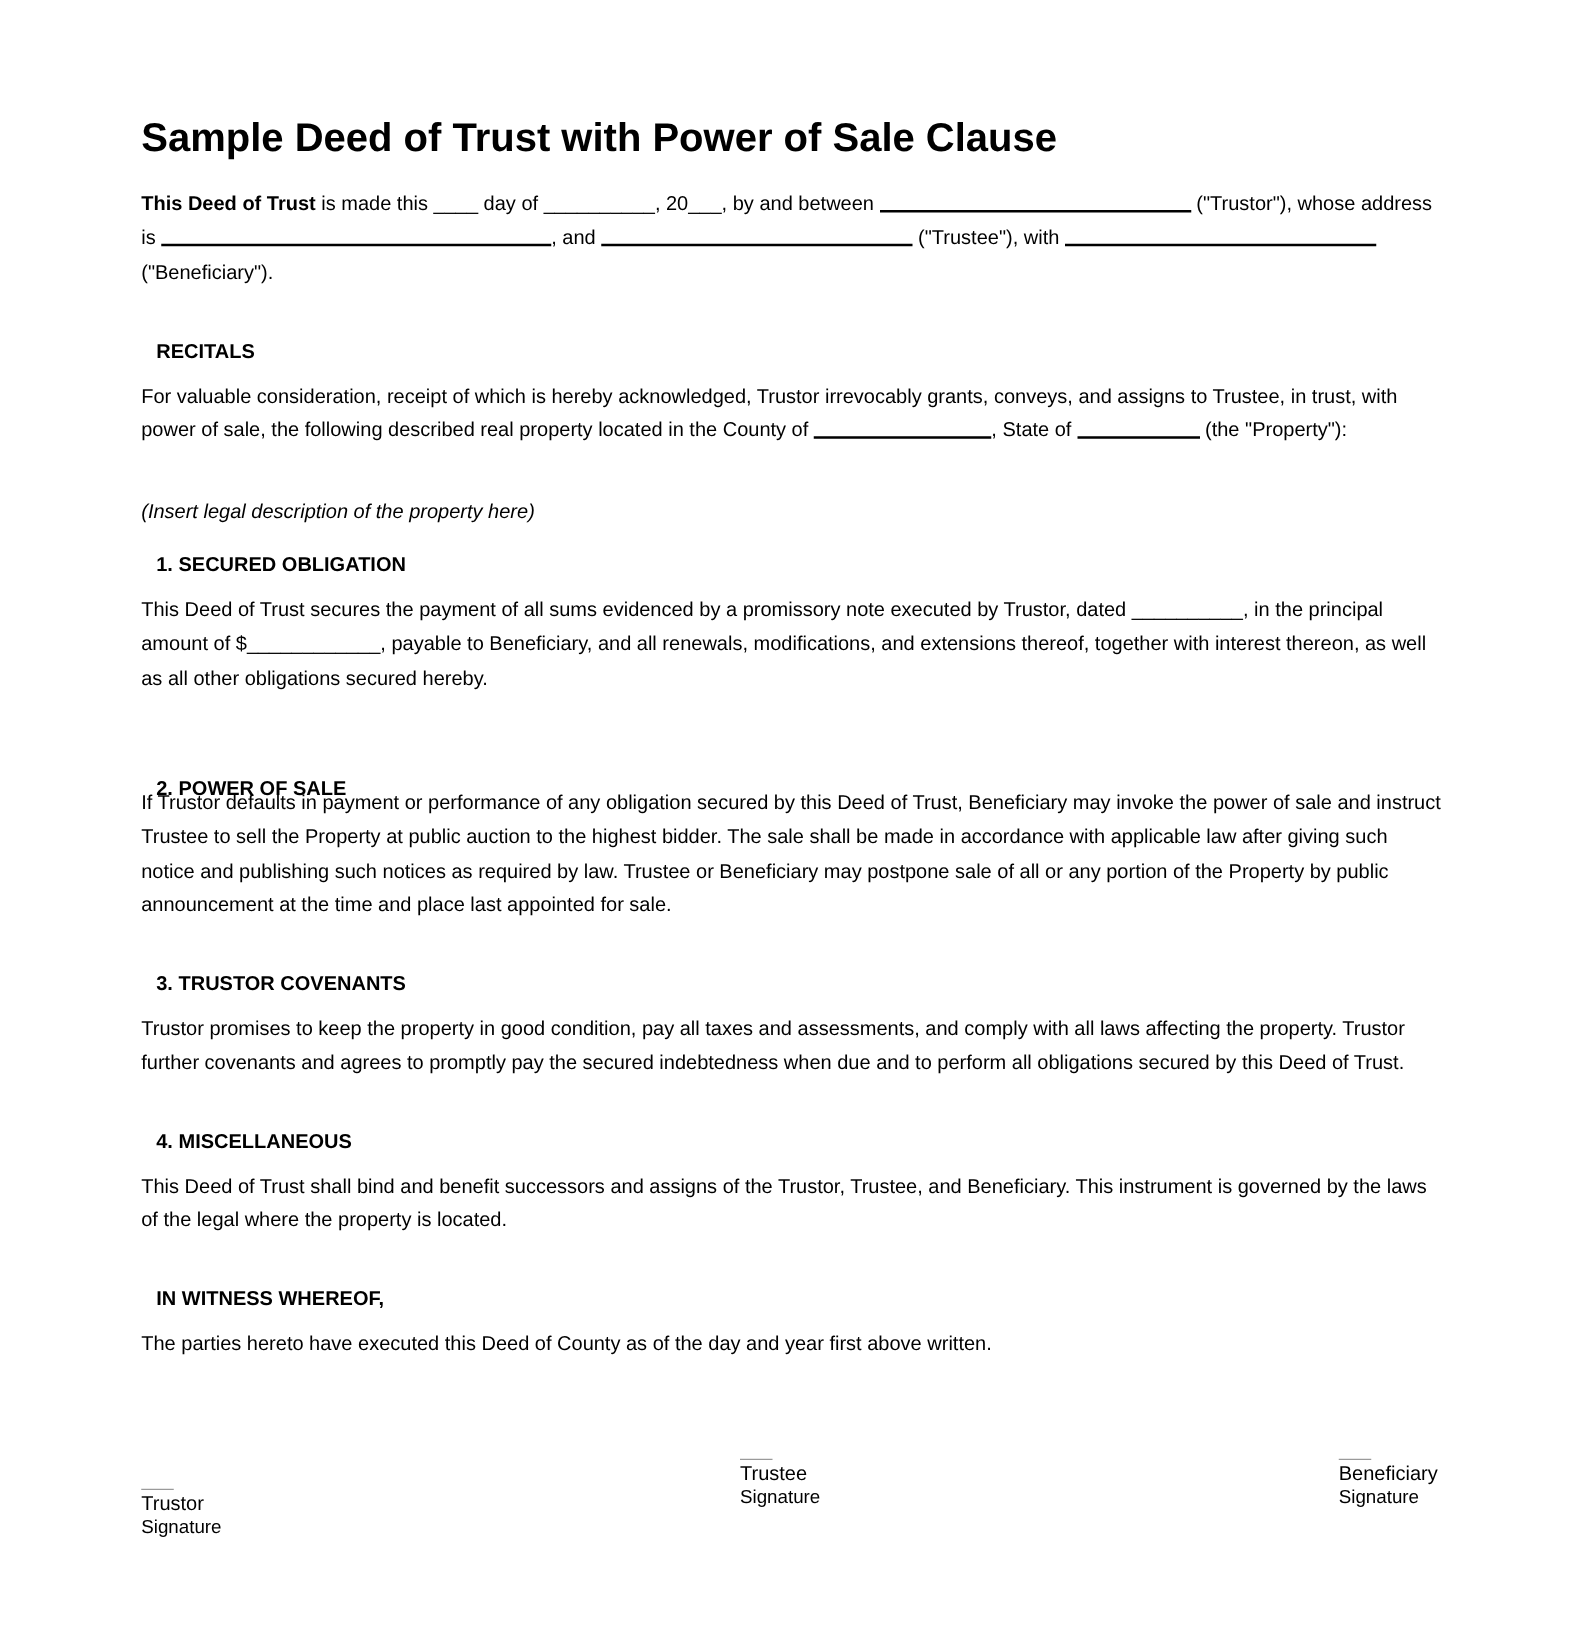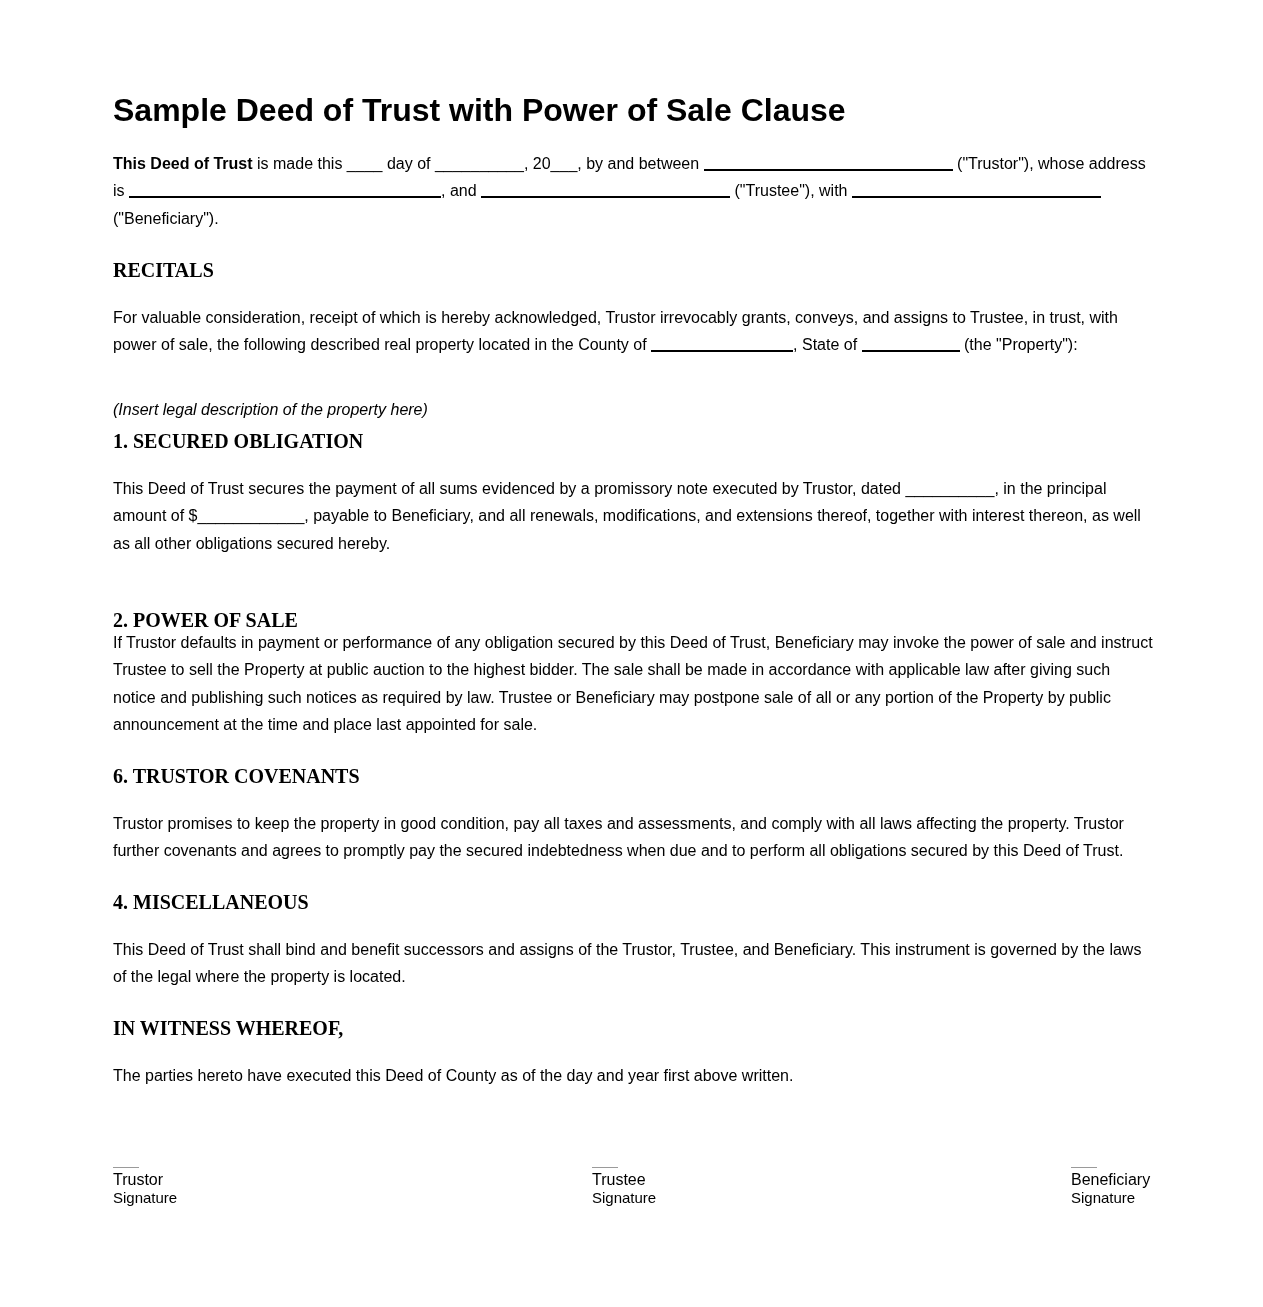--- a/index.html
+++ b/index.html
@@ -36,26 +36,25 @@
       position: absolute;
       left: 0;
       width: 1040px;
       margin: 0;
       font-size: 16px;
       line-height: 27.3px;
     }
     h2 {
       position: absolute;
       left: 0;
-      margin: 0;
-      font-size: 20px;
+      margin: 12px;
+      font-size: 16px;
       font-weight: bold;
       line-height: 30px;
       white-space: nowrap;
-      font-family: Liberation Serif, serif;
     }
     .blank {
       display: inline-block;
       border-bottom: 2px solid #000;
       height: 14px;
       vertical-align: baseline;
       position: relative;
       top: 2px;
     }
     .uscore { white-space: pre; text-align: center; }
@@ -86,30 +85,30 @@
   <h2 style="top:255px;">RECITALS</h2>
   <p class="p" style="top:304px;"><span>For valuable consideration, receipt of which is hereby acknowledged, Trustor irrevocably grants, conveys, and assigns to Trustee, in trust, with power of sale, the following described real property located in the County of </span><span class="blank" style="width:142px;"></span><span>, State of </span><span class="blank" style="width:98px;"></span><span> (the "Property"):</span></p>
   <p class="p italic" style="top:376px;">(Insert legal description of the property here)</p>
 
   <h2 style="top:426px;">1. SECURED OBLIGATION</h2>
   <p class="p" style="top:475px;"><span>This Deed of Trust secures the payment of all sums evidenced by a promissory note executed by Trustor, dated </span><span class="uscore">__________</span><span>, in the principal amount of $</span><span class="uscore">____________</span><span>, payable to Beneficiary, and all renewals, modifications, and extensions thereof, together with interest thereon, as well as all other obligations secured hereby.</span></p>
 
   <h2 style="top:605px;">2. POWER OF SALE</h2>
   <p class="p" style="top:629px;">If Trustor defaults in payment or performance of any obligation secured by this Deed of Trust, Beneficiary may invoke the power of sale and instruct Trustee to sell the Property at public auction to the highest bidder. The sale shall be made in accordance with applicable law after giving such notice and publishing such notices as required by law. Trustee or Beneficiary may postpone sale of all or any portion of the Property by public announcement at the time and place last appointed for sale.</p>
 
-  <h2 style="top:761px;">6. TRUSTOR COVENANTS</h2>
+  <h2 style="top:761px;">3. TRUSTOR COVENANTS</h2>
   <p class="p" style="top:810px;">Trustor promises to keep the property in good condition, pay all taxes and assessments, and comply with all laws affecting the property. Trustor further covenants and agrees to promptly pay the secured indebtedness when due and to perform all obligations secured by this Deed of Trust.</p>
 
   <h2 style="top:887px;">4. MISCELLANEOUS</h2>
   <p class="p" style="top:936px;">This Deed of Trust shall bind and benefit successors and assigns of the Trustor, Trustee, and Beneficiary. This instrument is governed by the laws of the legal where the property is located.</p>
 
   <h2 style="top:1013px;">IN WITNESS WHEREOF,</h2>
   <p class="p" style="top:1062px;">The parties hereto have executed this Deed of County as of the day and year first above written.</p>
 
-  <div class="sig-block" style="left:0;">
+  <div class="sig-block" style="left:0;margin-top:24px;">
     <div class="sig-line"></div>
     <div class="sig-role">Trustor</div>
     <div class="sig-sub">Signature</div>
   </div>
   <div class="sig-block" style="left:479px;">
     <div class="sig-line"></div>
     <div class="sig-role">Trustee</div>
     <div class="sig-sub">Signature</div>
   </div>
   <div class="sig-block" style="left:958px;">

